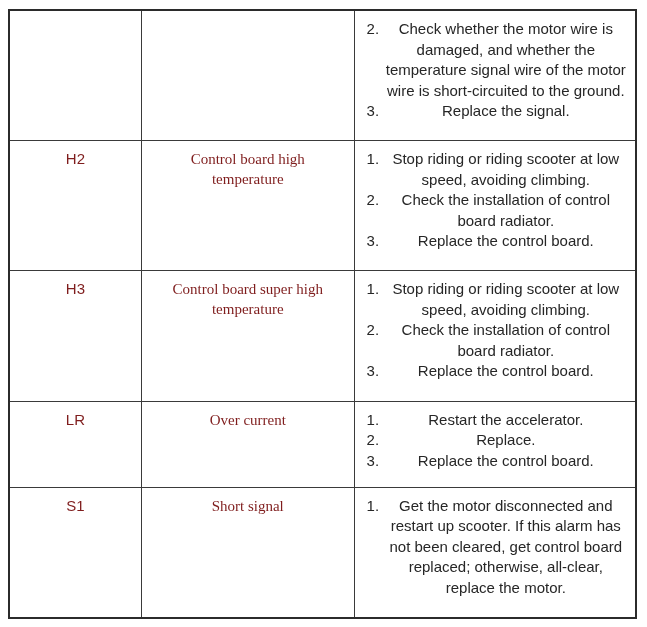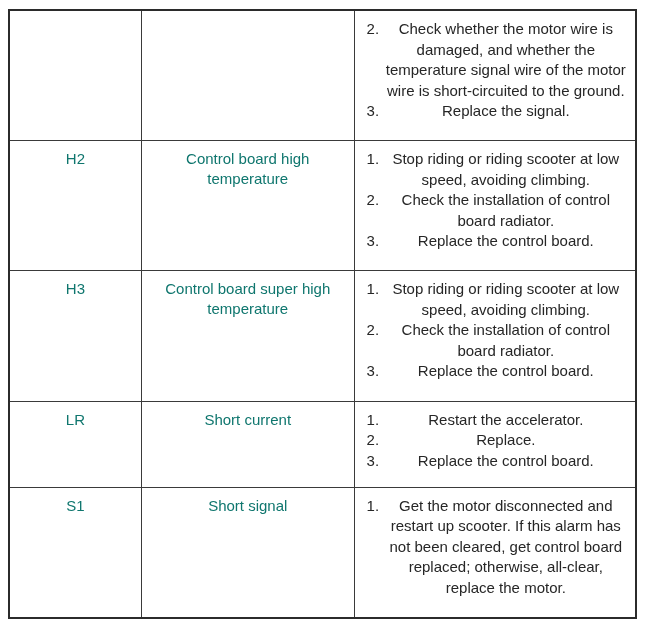--- a/index.html
+++ b/index.html
@@ -36,29 +36,29 @@
   }
 
   .fault-table td {
     border: 1px solid #3a3a3a;
     vertical-align: top;
     padding: 0;
     background: #ffffff;
   }
 
   .col-code    { width: 132px; }
-  .col-desc    { width: 212px; }
+  .col-desc    { width: 212px; font-family: Liberation Serif, serif; }
   .col-solution{ width: 281px; }
 
   .cell-code,
   .cell-desc {
     text-align: center;
     font-size: 15px;
     line-height: 20px;
-    color: #0f766e;
+    color: #7f1d1d;
     padding: 8px 6px 10px 6px;
   }
 
   .cell-desc {
     padding-left: 14px;
     padding-right: 14px;
   }
 
   .cell-solution {
     padding: 8px 8px 10px 12px;
@@ -174,21 +174,21 @@
                 </li>
               </ul>
             </div>
           </td>
         </tr>
         <tr>
           <td class="col-code">
             <div class="cell-code">LR</div>
           </td>
           <td class="col-desc">
-            <div class="cell-desc">Short current</div>
+            <div class="cell-desc">Over current</div>
           </td>
           <td class="col-solution">
             <div class="cell-solution">
               <ul class="step-list">
                 <li>
                   <span class="step-num">1.</span>
                   <span class="step-text">Restart the accelerator.</span>
                 </li>
                 <li>
                   <span class="step-num">2.</span>

